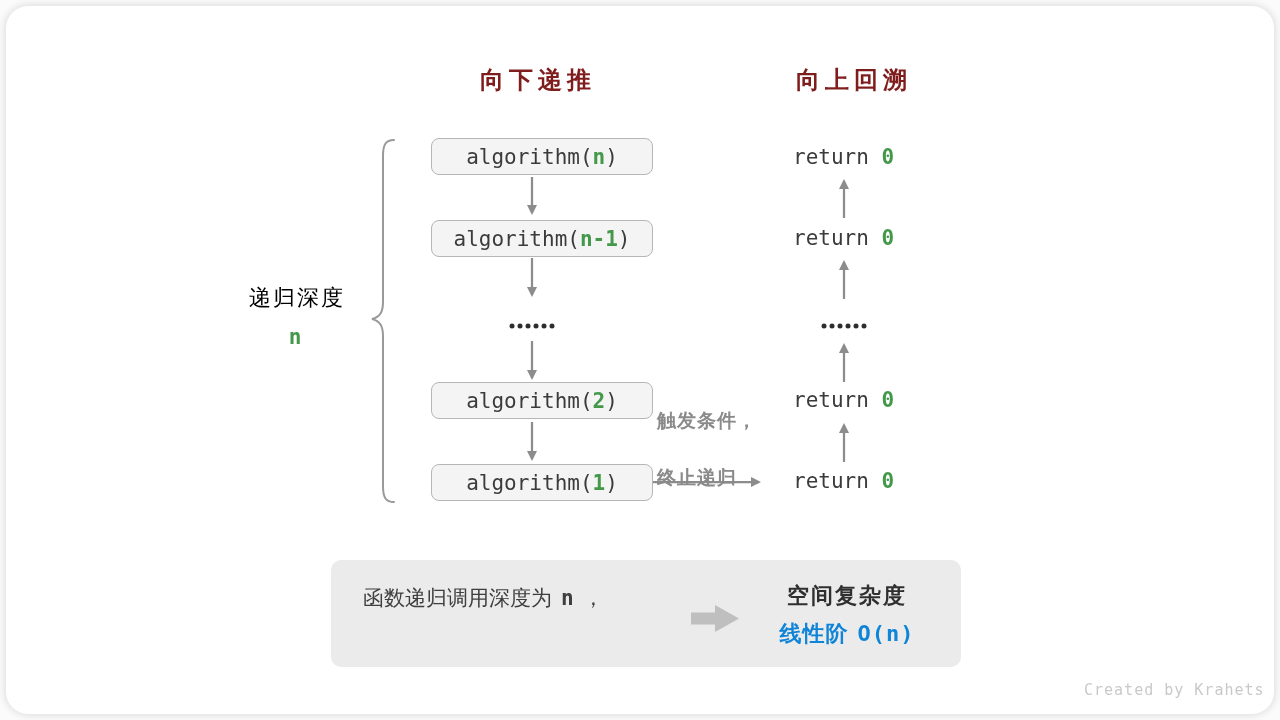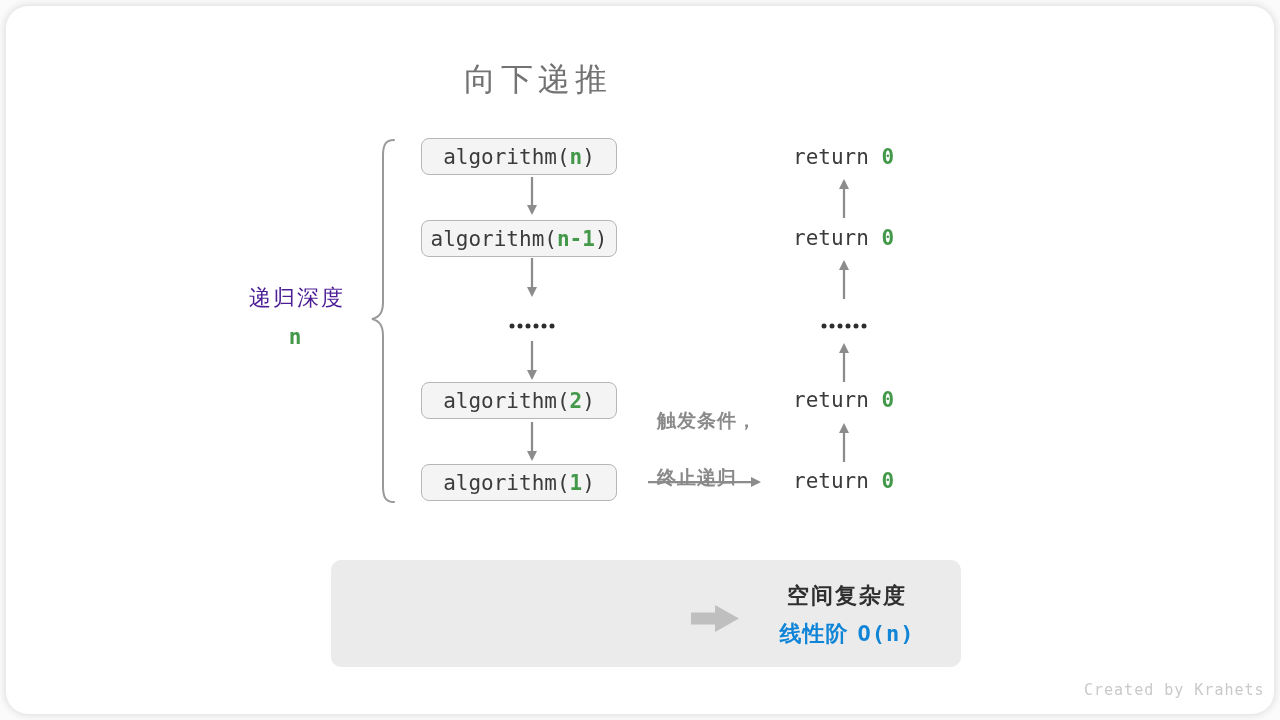--- a/index.html
+++ b/index.html
@@ -4,40 +4,40 @@
 <style>
   html,body{margin:0;padding:0;background:#fbfbfb;}
   .canvas{position:relative;width:1280px;height:720px;overflow:hidden;
           font-family:"Liberation Sans","DejaVu Sans",sans-serif;}
   .card{position:absolute;left:6px;top:6px;width:1268px;height:708px;
         background:#ffffff;border-radius:22px;box-shadow:0 0 10px rgba(0,0,0,.16);}
   .abs{position:absolute;white-space:nowrap;}
   .cc{transform:translate(-50%,-50%);}
   .cl{transform:translateY(-50%);}
 
-  .hdr{font-size:32px;font-weight:normal;color:#737373;letter-spacing:5px;}
+  .hdr{font-size:24px;font-weight:bold;color:#7f1d1d;letter-spacing:5px;}
 
   .mono{font-family:"DejaVu Sans Mono","Liberation Mono",monospace;}
   .green{color:#43984a;font-weight:bold;}
   .blue{color:#1085d8;}
 
-  .stack-box{position:absolute;left:415px;width:196px;height:37px;box-sizing:border-box;
+  .stack-box{position:absolute;left:425px;width:222px;height:37px;box-sizing:border-box;
              display:flex;align-items:center;justify-content:center;
              background:#f4f4f4;border:1.5px solid #b6b6b6;border-radius:8px;
              font-family:"DejaVu Sans Mono","Liberation Mono",monospace;
              font-size:21px;color:#3b3b3b;}
   .box1{top:132px}.box2{top:214px}.box3{top:376px}.box4{top:458px}
 
   .ret{font-family:"DejaVu Sans Mono","Liberation Mono",monospace;
        font-size:21px;color:#3b3b3b;left:787px;}
 
   .dots{display:flex;gap:3px;align-items:center;}
   .dots i{width:5px;height:5px;border-radius:50%;background:#2e2e2e;display:block;}
 
-  .depth-text{font-size:22px;color:#4c1d95;letter-spacing:2px;}
+  .depth-text{font-size:22px;color:#000000;letter-spacing:2px;}
   .depth-sym{font-family:"DejaVu Sans Mono","Liberation Mono",monospace;
              font-size:21px;font-weight:bold;color:#43984a;}
 
   .trigger{font-size:19px;font-weight:bold;color:#8a8a8a;letter-spacing:1px;left:651px;}
 
   .panel{position:absolute;left:325px;top:554px;width:630px;height:107px;
          background:#ebebeb;border-radius:10px;}
   .sum-line{font-size:21px;color:#3e3e3e;left:357px;}
   .sum-line .mono{font-size:21px;color:#3e3e3e;font-weight:normal;}
   .sum-line .green{font-weight:bold;}
@@ -53,20 +53,21 @@
 
   svg.overlay{position:absolute;left:0;top:0;pointer-events:none;}
 </style>
 </head>
 <body>
 
 <div class="canvas">
   <div class="card">
 
     <div class="abs cc hdr" style="left:532px;top:74px;">向下递推</div>
+    <div class="abs cc hdr" style="left:848px;top:74px;">向上回溯</div>
 
     <svg class="overlay" width="1280" height="720" viewBox="0 0 1280 720">
       <defs>
         <marker id="ah" markerUnits="userSpaceOnUse" markerWidth="14" markerHeight="14" refX="10" refY="7" orient="auto">
           <path d="M2,2 L12,7 L2,12 Z" fill="#8c8c8c"></path>
         </marker>
       </defs>
       <path d="M 388 134 C 380 134 377 138 377 150 L 377 296 C 377 306 374 311 366 313
                C 374 315 377 320 377 330 L 377 480 C 377 492 380 496 388 496" fill="none" stroke="#999999" stroke-width="2" stroke-linecap="round"></path>
       <line x1="526" y1="171" x2="526" y2="207" stroke="#8c8c8c" stroke-width="2.25" marker-end="url(#ah)"></line>
@@ -131,20 +132,23 @@
       <span>return </span><span class="green">0</span>
     </div>
     <div class="abs cl ret" style="top:475px;">
       <span>return </span><span class="green">0</span>
     </div>
 
     <div class="abs cl trigger" style="top:415px;">触发条件，</div>
     <div class="abs cl trigger" style="top:472px;">终止递归</div>
 
     <div class="panel"></div>
+    <div class="abs cl sum-line" style="top:592px;">
+      <span>函数递归调用深度为</span><span class="mono green gap">n</span><span class="gap">，</span>
+    </div>
     <div class="block-arrow"></div>
     <div class="abs cc result-title" style="left:841px;top:590px;">空间复杂度</div>
     <div class="abs cc result-line blue" style="left:841px;top:628px;text-align:center;">
       <span>线性阶</span><span class="mono gap">O(</span><span class="mono">n</span><span class="mono">)</span>
     </div>
 
     <div class="abs cl watermark">Created by Krahets</div>
   </div>
 </div>
 

